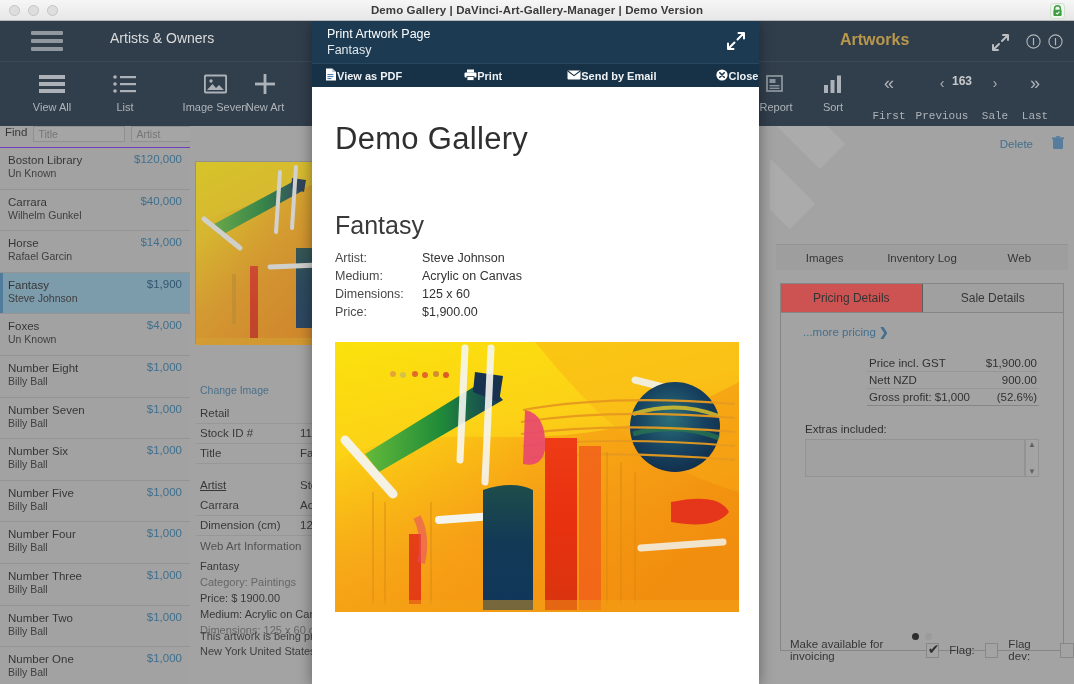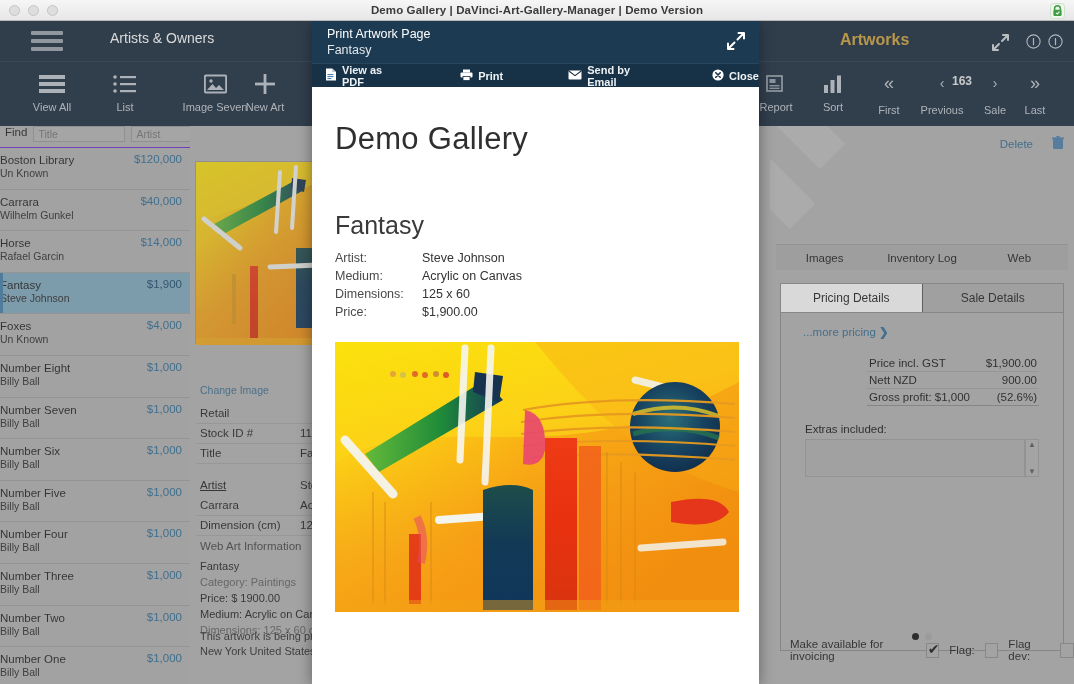--- a/index.html
+++ b/index.html
@@ -62,21 +62,21 @@
     position: absolute; top: 8px; width: 76px; text-align: center;
     color: #c3cad1; font-size: 11px;
   }
   .tbtn .glyph { height: 28px; display: flex; align-items: center; justify-content: center; }
   .tbtn .lab { margin-top: 3px; display: block; }
   .bars-icon i { display: block; height: 4px; background: #c3cad1; margin: 3px 0; }
 
   .pager { position: absolute; top: 10px; left: 866px; width: 190px; height: 46px; }
   .pg { position: absolute; text-align: center; width: 46px; color: #c3cad1; font-size: 11px; }
   .pg .ch { display: block; font-size: 18px; line-height: 18px; color: #c3cad1; }
-  .pg .lab { display: block; margin-top: 12px; }
+  .pg .lab { display: block; margin-top: 18px; font-family: Liberation Mono, monospace; }
   .pgnum { position: absolute; left: 76px; top: 2px; width: 40px; text-align: center;
            color: #e6e9ec; font-size: 12px; font-weight: bold; }
 
   
   .leftcol {
     position: absolute; left: 0; top: 105px; width: 190px; height: 558px;
     background: #b3b3b3; overflow: hidden;
   }
   .findrow {
     height: 22px; background: #b3b3b3; display: flex; 
@@ -85,21 +85,21 @@
   .findlabel { font-size: 11.5px; color: #1d1d1d; }
   .findinput {
     height: 16px; border: 1px solid #9a9a9a; background: #b8b8b8;
     font-size: 10.5px; color: #8a8a8a; padding: 0 4px; line-height: 14px;
     font-family: "Liberation Sans", sans-serif;
   }
   .fi-title { width: 92px; }
   .fi-artist { width: 78px; }
   .artrow {
     position: relative; height: 41.6px; border-bottom: 1px solid #a0a0a0;
-    padding: 6px 8px 0 0;
+    padding: 6px 8px 0 8px;
   }
   .artrow.sel { background: #7fa9c0; }
   .artrow.sel::before {
     content: ""; position: absolute; left: 0; top: 0; width: 3px; height: 100%;
     background: #3f7fa8;
   }
   .ar-title { font-size: 11.5px; color: #1b1b1b; line-height: 13px; }
   .ar-artist { font-size: 10.5px; color: #2a2a2a; line-height: 13px; }
   .ar-price {
     position: absolute; right: 8px; top: 5px;
@@ -155,21 +155,21 @@
   }
   .panel {
     position: absolute; left: 10px; top: 157px; width: 284px; height: 368px;
     background: #b4b4b4;
   }
   .segmented { display: flex; border: 1px solid #8d8d8d; height: 30px; }
   .seg {
     flex: 1; text-align: center; line-height: 28px; font-size: 12px; color: #1c1c1c;
     background: #b0b0b0;
   }
-  .seg.active { background: #ffffff; border-right: 1px solid #555; }
+  .seg.active { background: #ef4444; border-right: 1px solid #555; }
   .panelbody {
     border: 1px solid #8d8d8d; border-top: none; height: 338px; position: relative;
   }
   .morepricing {
     position: absolute; left: 22px; top: 12px; font-size: 11.5px; color: #2f6d97;
   }
   .ptable { position: absolute; left: 86px; top: 42px; width: 172px; }
   .ptable .prow {
     display: flex; justify-content: space-between; font-size: 11.5px; color: #131313;
     padding: 2px 2px; border-bottom: 1px solid #a3a3a3;
@@ -218,21 +218,21 @@
     height: 42px; background: #1c3a51; position: relative; padding: 5px 10px 0 15px;
   }
   .mh-l1 { font-size: 12.5px; color: #ffffff; line-height: 16px; }
   .mh-l2 { font-size: 12.5px; color: #e2e8ed; line-height: 16px; }
   .mh-expand { position: absolute; right: 13px; top: 10px; }
   .modal-bar {
     height: 24px; background: #173146; display: flex; align-items: center;
     border-top: 1px solid #27475f;
   }
   .mb-item {
-    display: flex; align-items: center; gap: 5px; font-size: 11px; color: #eef2f5;
+    display: flex; align-items: center; font-size: 11px; color: #eef2f5;
     font-weight: bold;
   }
   .mb-1 { margin-left: 13px; }
   .mb-2 { margin-left: 62px; }
   .mb-3 { margin-left: 65px; }
   .mb-4 { margin-left: 60px; }
   .modal-body { background: #ffffff; height: 597px; padding: 33px 23px 0 23px; position: relative; }
   .gal-title {
     font-size: 31px; font-weight: 300; color: #2f2f2f; letter-spacing: .3px;
     line-height: 38px;

